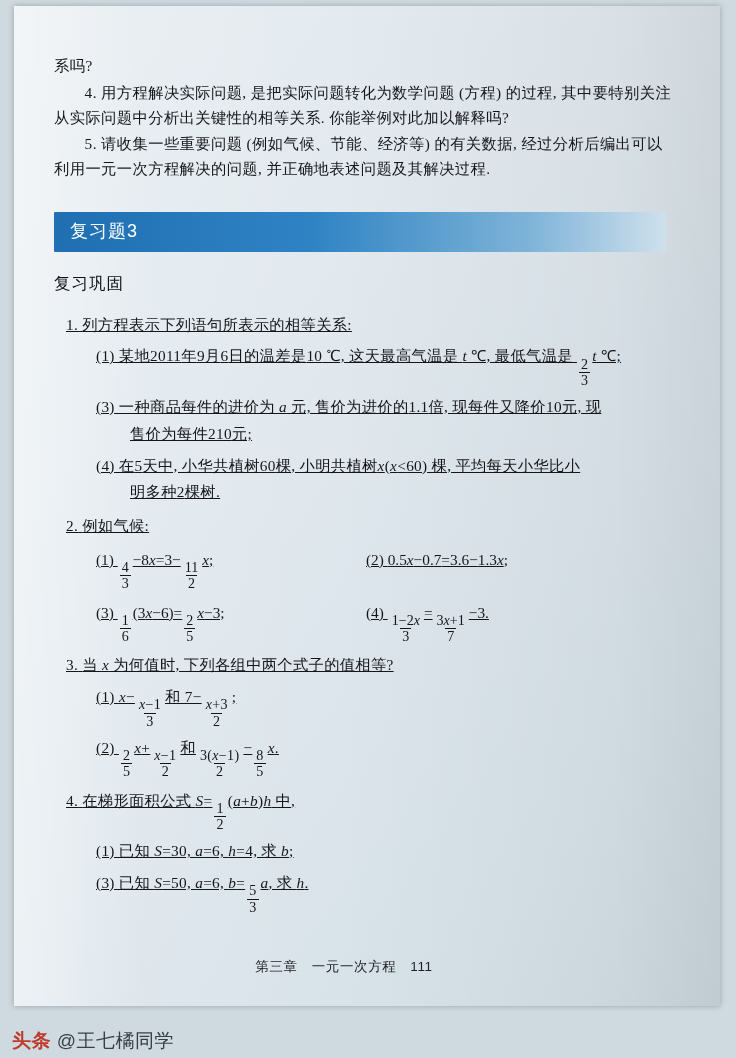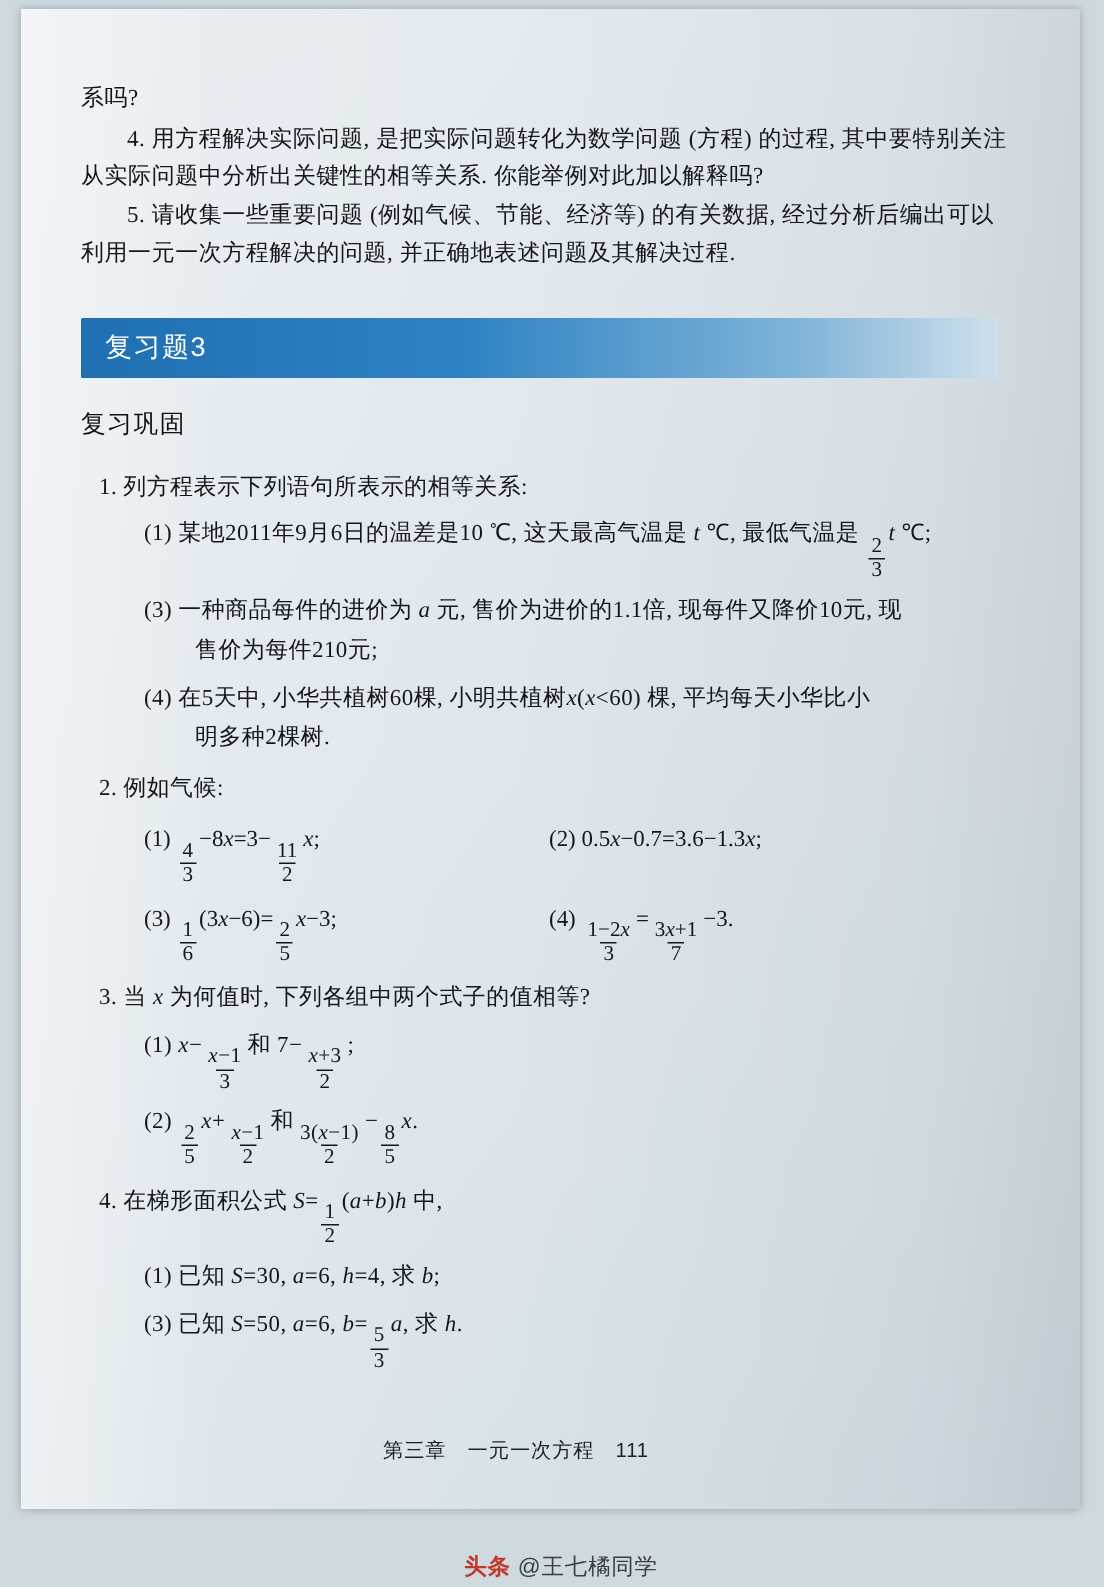--- a/index.html
+++ b/index.html
@@ -55,21 +55,21 @@
   .subhead {
     margin-top:18px;
     font-family:"Liberation Sans", sans-serif;
     font-weight:normal;
     font-size:16.5px;
     color:#101114;
     letter-spacing:1px;
   }
 
   .qlist { margin-top:16px; }
-  .qitem { margin-bottom:9px; }
+  .qitem { margin-bottom:9px;text-decoration:underline; }
   .qhead { margin-left:12px; letter-spacing:0.3px; }
   .sub { margin-left:42px; margin-top:7px; letter-spacing:0.3px; }
   .sub.cont { margin-left:76px; margin-top:2px; }
 
   .twocol { display:flex; margin-left:42px; margin-top:9px; }
   .twocol .c1 { width:270px; }
   .twocol .c2 { width:290px; }
 
   .mi { font-style:italic; font-family:"Liberation Serif", serif; }
   .num { font-family:"Liberation Serif", serif; }
@@ -94,23 +94,22 @@
     padding-right:46px;
     font-size:13.5px;
     color:#1d2025;
     letter-spacing:0.6px;
   }
   .footer .pg { font-family:"Liberation Sans", sans-serif; margin-left:10px; }
 
   .watermark {
     position:absolute;
     left:12px; right:0; bottom:4px;
-    text-align:center;
     font-family:"Liberation Sans", sans-serif;
-    font-size:15px;
+    font-size:19px;
     color:#3a3f45;
     letter-spacing:0.5px;
   }
   .watermark .tt { color:#c03a2b; font-weight:bold; }
 </style>
 </head>
 <body>
 
 <div class="page">
   <div class="content">

